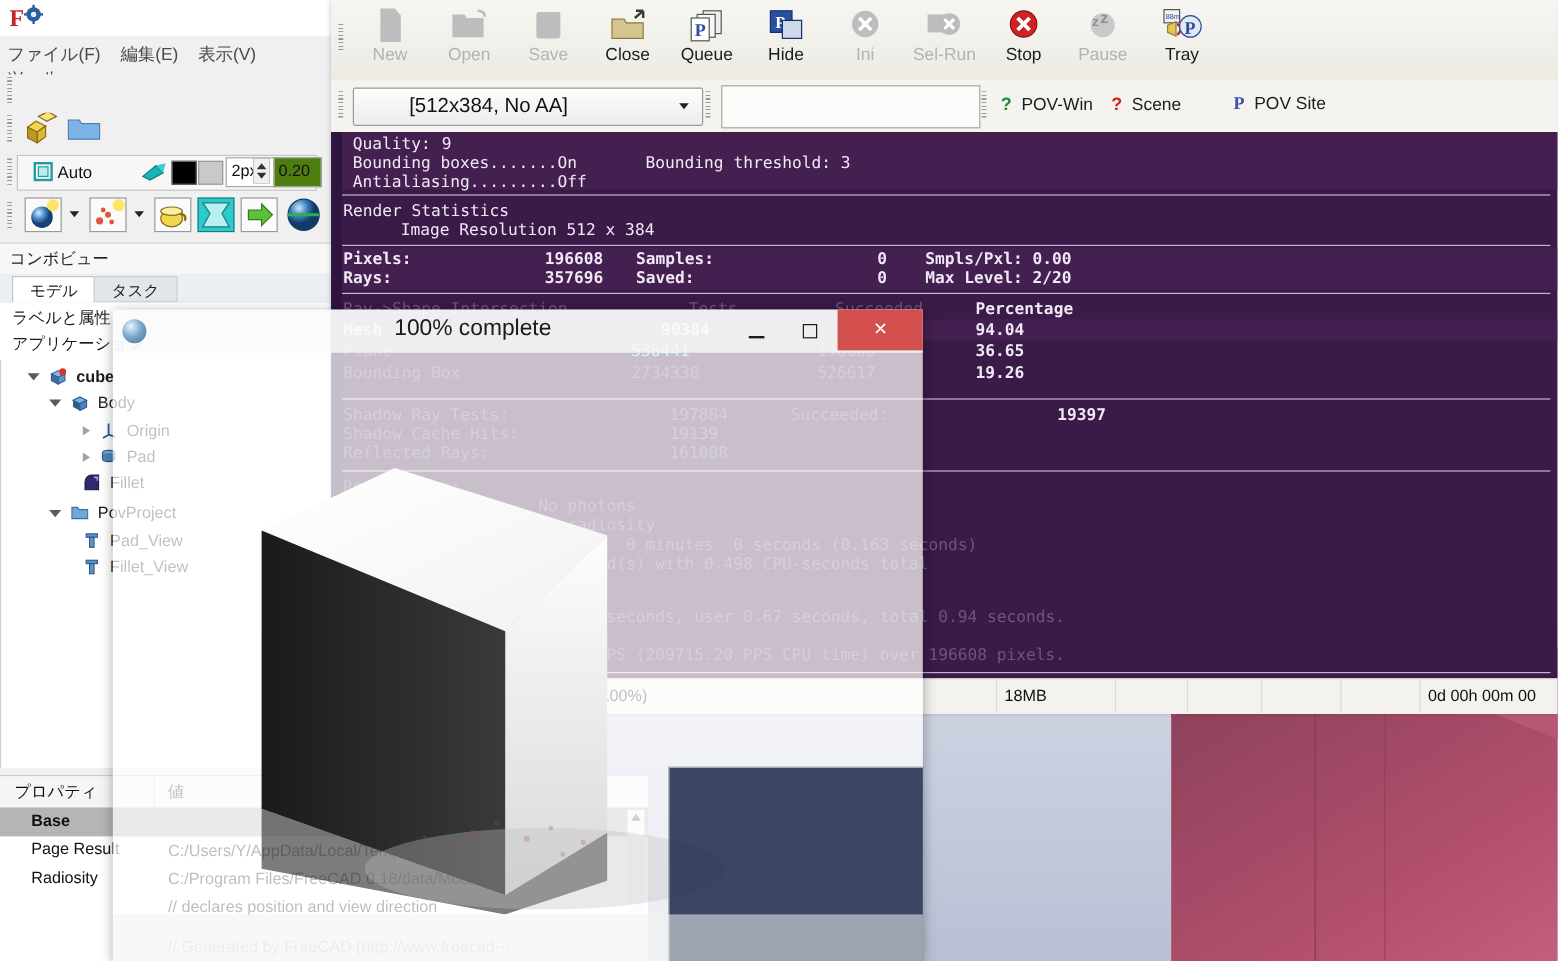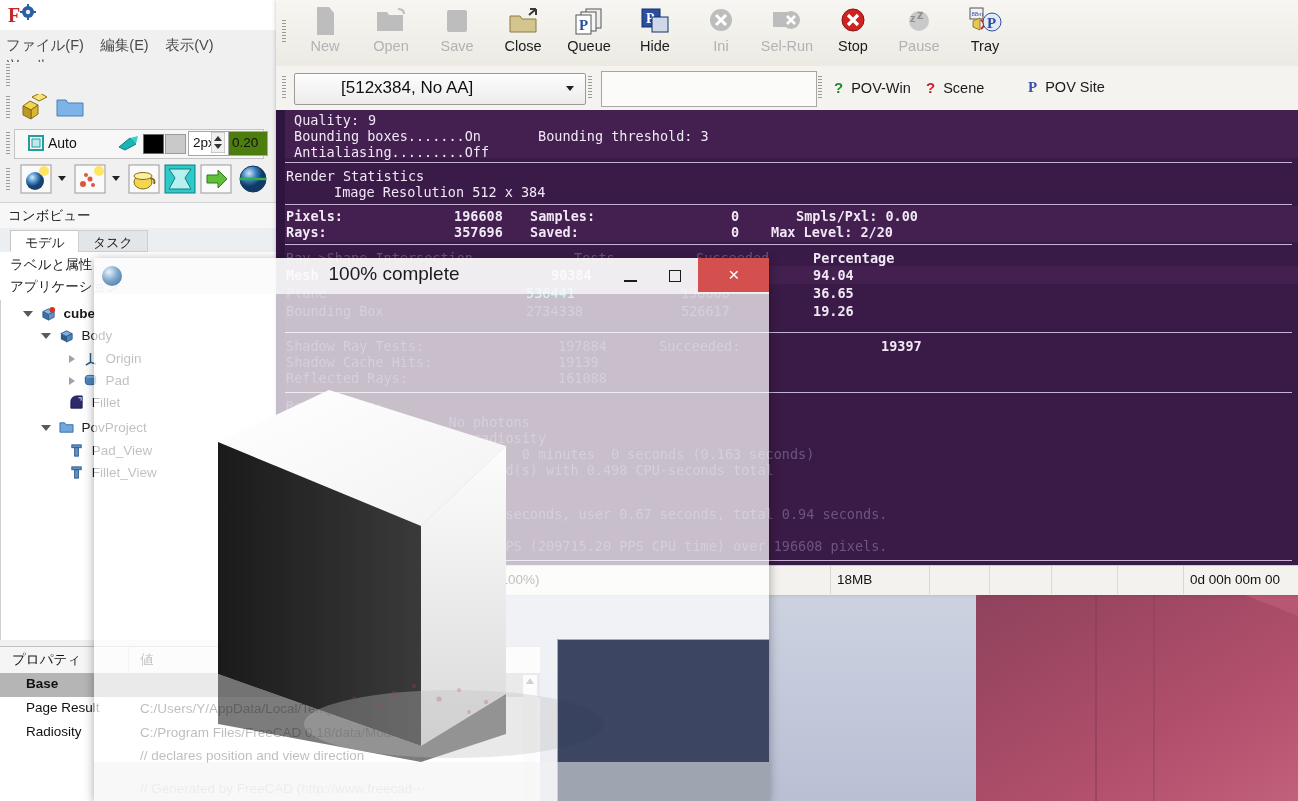--- a/index.html
+++ b/index.html
@@ -535,21 +535,21 @@
     <div class="hr" style="top:52px;"></div>
     <div class="line" style="left:10px;top:58px;">Render Statistics</div>
     <div class="line" style="left:10px;top:74px;margin-left:48px;">Image Resolution 512 x 384</div>
     <div class="hr" style="top:94px;"></div>
 
     <div class="band" style="top:96px;height:36px;"></div>
     <div class="line bold" style="left:10px;top:98px;">Pixels:</div>
     <div class="line bold" style="left:178px;top:98px;">196608</div>
     <div class="line bold" style="left:254px;top:98px;">Samples:</div>
     <div class="line bold" style="left:455px;top:98px;">0</div>
-    <div class="line bold" style="left:495px;top:98px;margin-left:25px;">Smpls/Pxl: 0.00</div>
+    <div class="line bold" style="left:495px;top:98px;">Smpls/Pxl: 0.00</div>
     <div class="line bold" style="left:10px;top:114px;">Rays:</div>
     <div class="line bold" style="left:178px;top:114px;">357696</div>
     <div class="line bold" style="left:254px;top:114px;">Saved:</div>
     <div class="line bold" style="left:455px;top:114px;">0</div>
     <div class="line bold" style="left:495px;top:114px;">Max Level: 2/20</div>
     <div class="hr" style="top:134px;"></div>
 
     <div class="line" style="left:10px;top:140px;color:#6e5480;">Ray-&gt;Shape Intersection</div>
     <div class="line" style="left:298px;top:140px;color:#6e5480;">Tests</div>
     <div class="line" style="left:420px;top:140px;color:#6e5480;">Succeeded</div>

